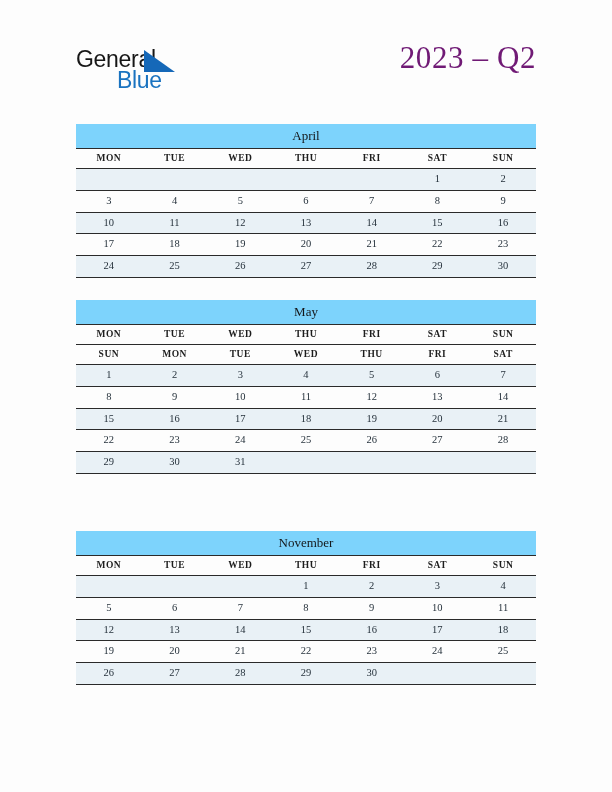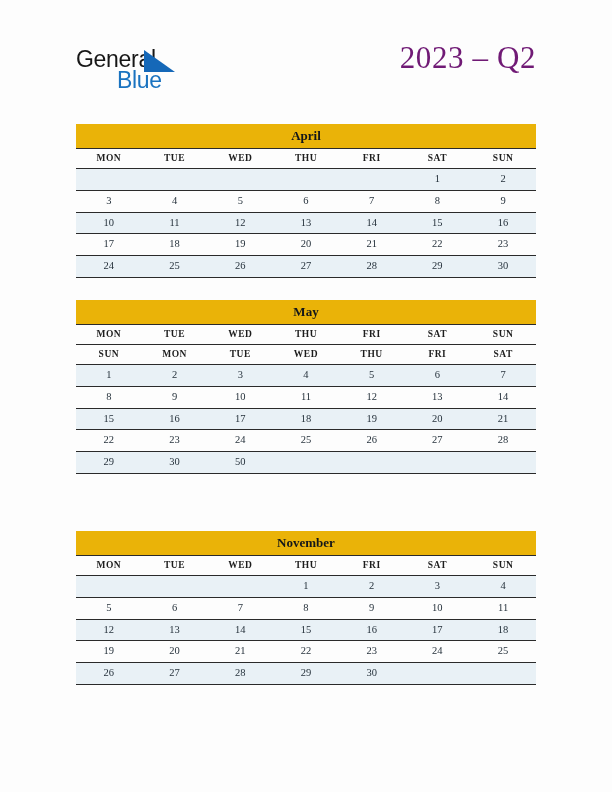--- a/index.html
+++ b/index.html
@@ -83,24 +83,24 @@
   .month {
     position: absolute;
     left: 76px;
     width: 460px;
   }
   #month-0 { top: 124px; }
   #month-1 { top: 300px; }
   #month-2 { top: 531px; }
 
   .month-title {
-    background: #eab308;
+    background: #7dd3fc;
     text-align: center;
     font-size: 13px;
-    font-weight: bold;
+    font-weight: normal;
     color: #14171a;
     height: 24px;
     line-height: 24px;
     border-bottom: 1.3px solid #2a2a2a;
   }
 
   table.cal {
     border-collapse: collapse;
     width: 460px;
     table-layout: fixed;
@@ -272,21 +272,21 @@
           <td>23</td>
           <td>24</td>
           <td>25</td>
           <td>26</td>
           <td>27</td>
           <td>28</td>
         </tr>
         <tr class="week-row shade">
           <td>29</td>
           <td>30</td>
-          <td>50</td>
+          <td>31</td>
           <td></td>
           <td></td>
           <td></td>
           <td></td>
         </tr>
       </tbody>
     </table>
   </div>
 
   <div class="month" id="month-2">

